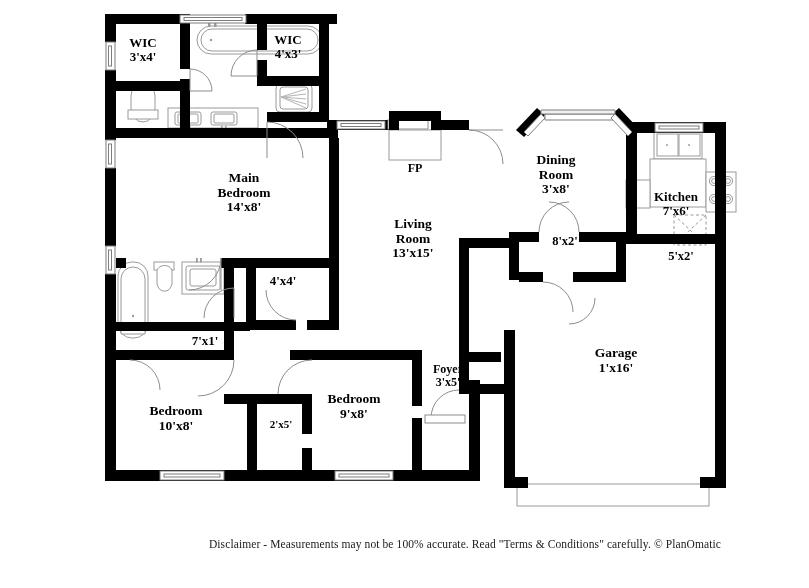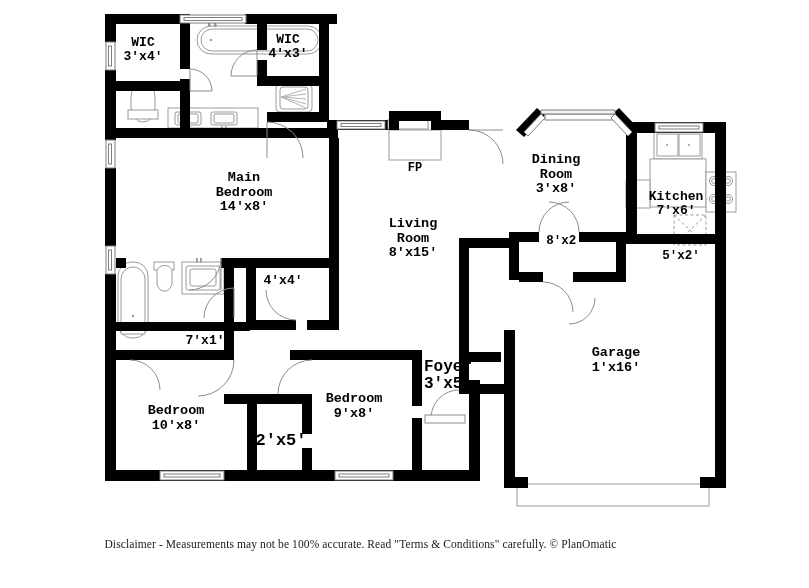--- a/index.html
+++ b/index.html
@@ -18,29 +18,29 @@
     position: absolute;
     left: 0; top: 0;
     width: 809px;
     height: 588px;
   }
   .disclaimer {
     position: absolute;
     left: 0;
     top: 538px;
     width: 721px;
-    text-align: center;
+    text-align: right;
     font-family: "Liberation Serif", "DejaVu Serif", serif;
     font-size: 11.5px;
     color: #1a1a1a;
     letter-spacing: 0.1px;
   }
   .rlabel {
     position: absolute;
-    font-family: Liberation Mono, monospace;
+    font-family: Liberation Serif, serif;
     font-weight: bold;
     color: #000000;
     text-align: center;
     line-height: 1.08;
     white-space: pre-line;
     transform: translate(-50%, -50%);
     pointer-events: none;
   }
 </style>
 </head>
@@ -342,28 +342,28 @@
 3'x4'</div>
     <div class="rlabel" style="left: 288px; top: 47px; font-size: 13px;">WIC
 4'x3'</div>
     <div class="rlabel" style="left: 216px; top: 193px; font-size: 13.5px; margin-left: 28px;">Main
 Bedroom
 14'x8'</div>
     <div class="rlabel" style="left: 283px; top: 281px; font-size: 13px;">4'x4'</div>
     <div class="rlabel" style="left: 163px; top: 341px; font-size: 13px; margin-left: 42px;">7'x1'</div>
     <div class="rlabel" style="left: 176px; top: 419px; font-size: 13.5px;">Bedroom
 10'x8'</div>
-    <div class="rlabel" style="left: 281px; top: 425px; font-size: 17px; margin-top: 16px;">2'x5'</div>
+    <div class="rlabel" style="left: 281px; top: 425px; font-size: 11px;">2'x5'</div>
     <div class="rlabel" style="left: 354px; top: 407px; font-size: 13.5px;">Bedroom
 9'x8'</div>
-    <div class="rlabel" style="left: 448px; top: 376px; font-size: 16px;">Foyer
+    <div class="rlabel" style="left: 448px; top: 376px; font-size: 12px;">Foyer
 3'x5'</div>
     <div class="rlabel" style="left: 413px; top: 239px; font-size: 13.5px;">Living
 Room
-8'x15'</div>
+13'x15'</div>
     <div class="rlabel" style="left: 415px; top: 149px; font-size: 12px; margin-top: 19px;">FP</div>
     <div class="rlabel" style="left: 556px; top: 175px; font-size: 13.5px;">Dining
 Room
 3'x8'</div>
     <div class="rlabel" style="left: 676px; top: 204px; font-size: 13px;">Kitchen
 7'x6'</div>
     <div class="rlabel" style="left: 565px; top: 242px; font-size: 12.5px;">8'x2'</div>
     <div class="rlabel" style="left: 681px; top: 257px; font-size: 12.5px;">5'x2'</div>
     <div class="rlabel" style="left: 616px; top: 361px; font-size: 13.5px;">Garage
 1'x16'</div>

